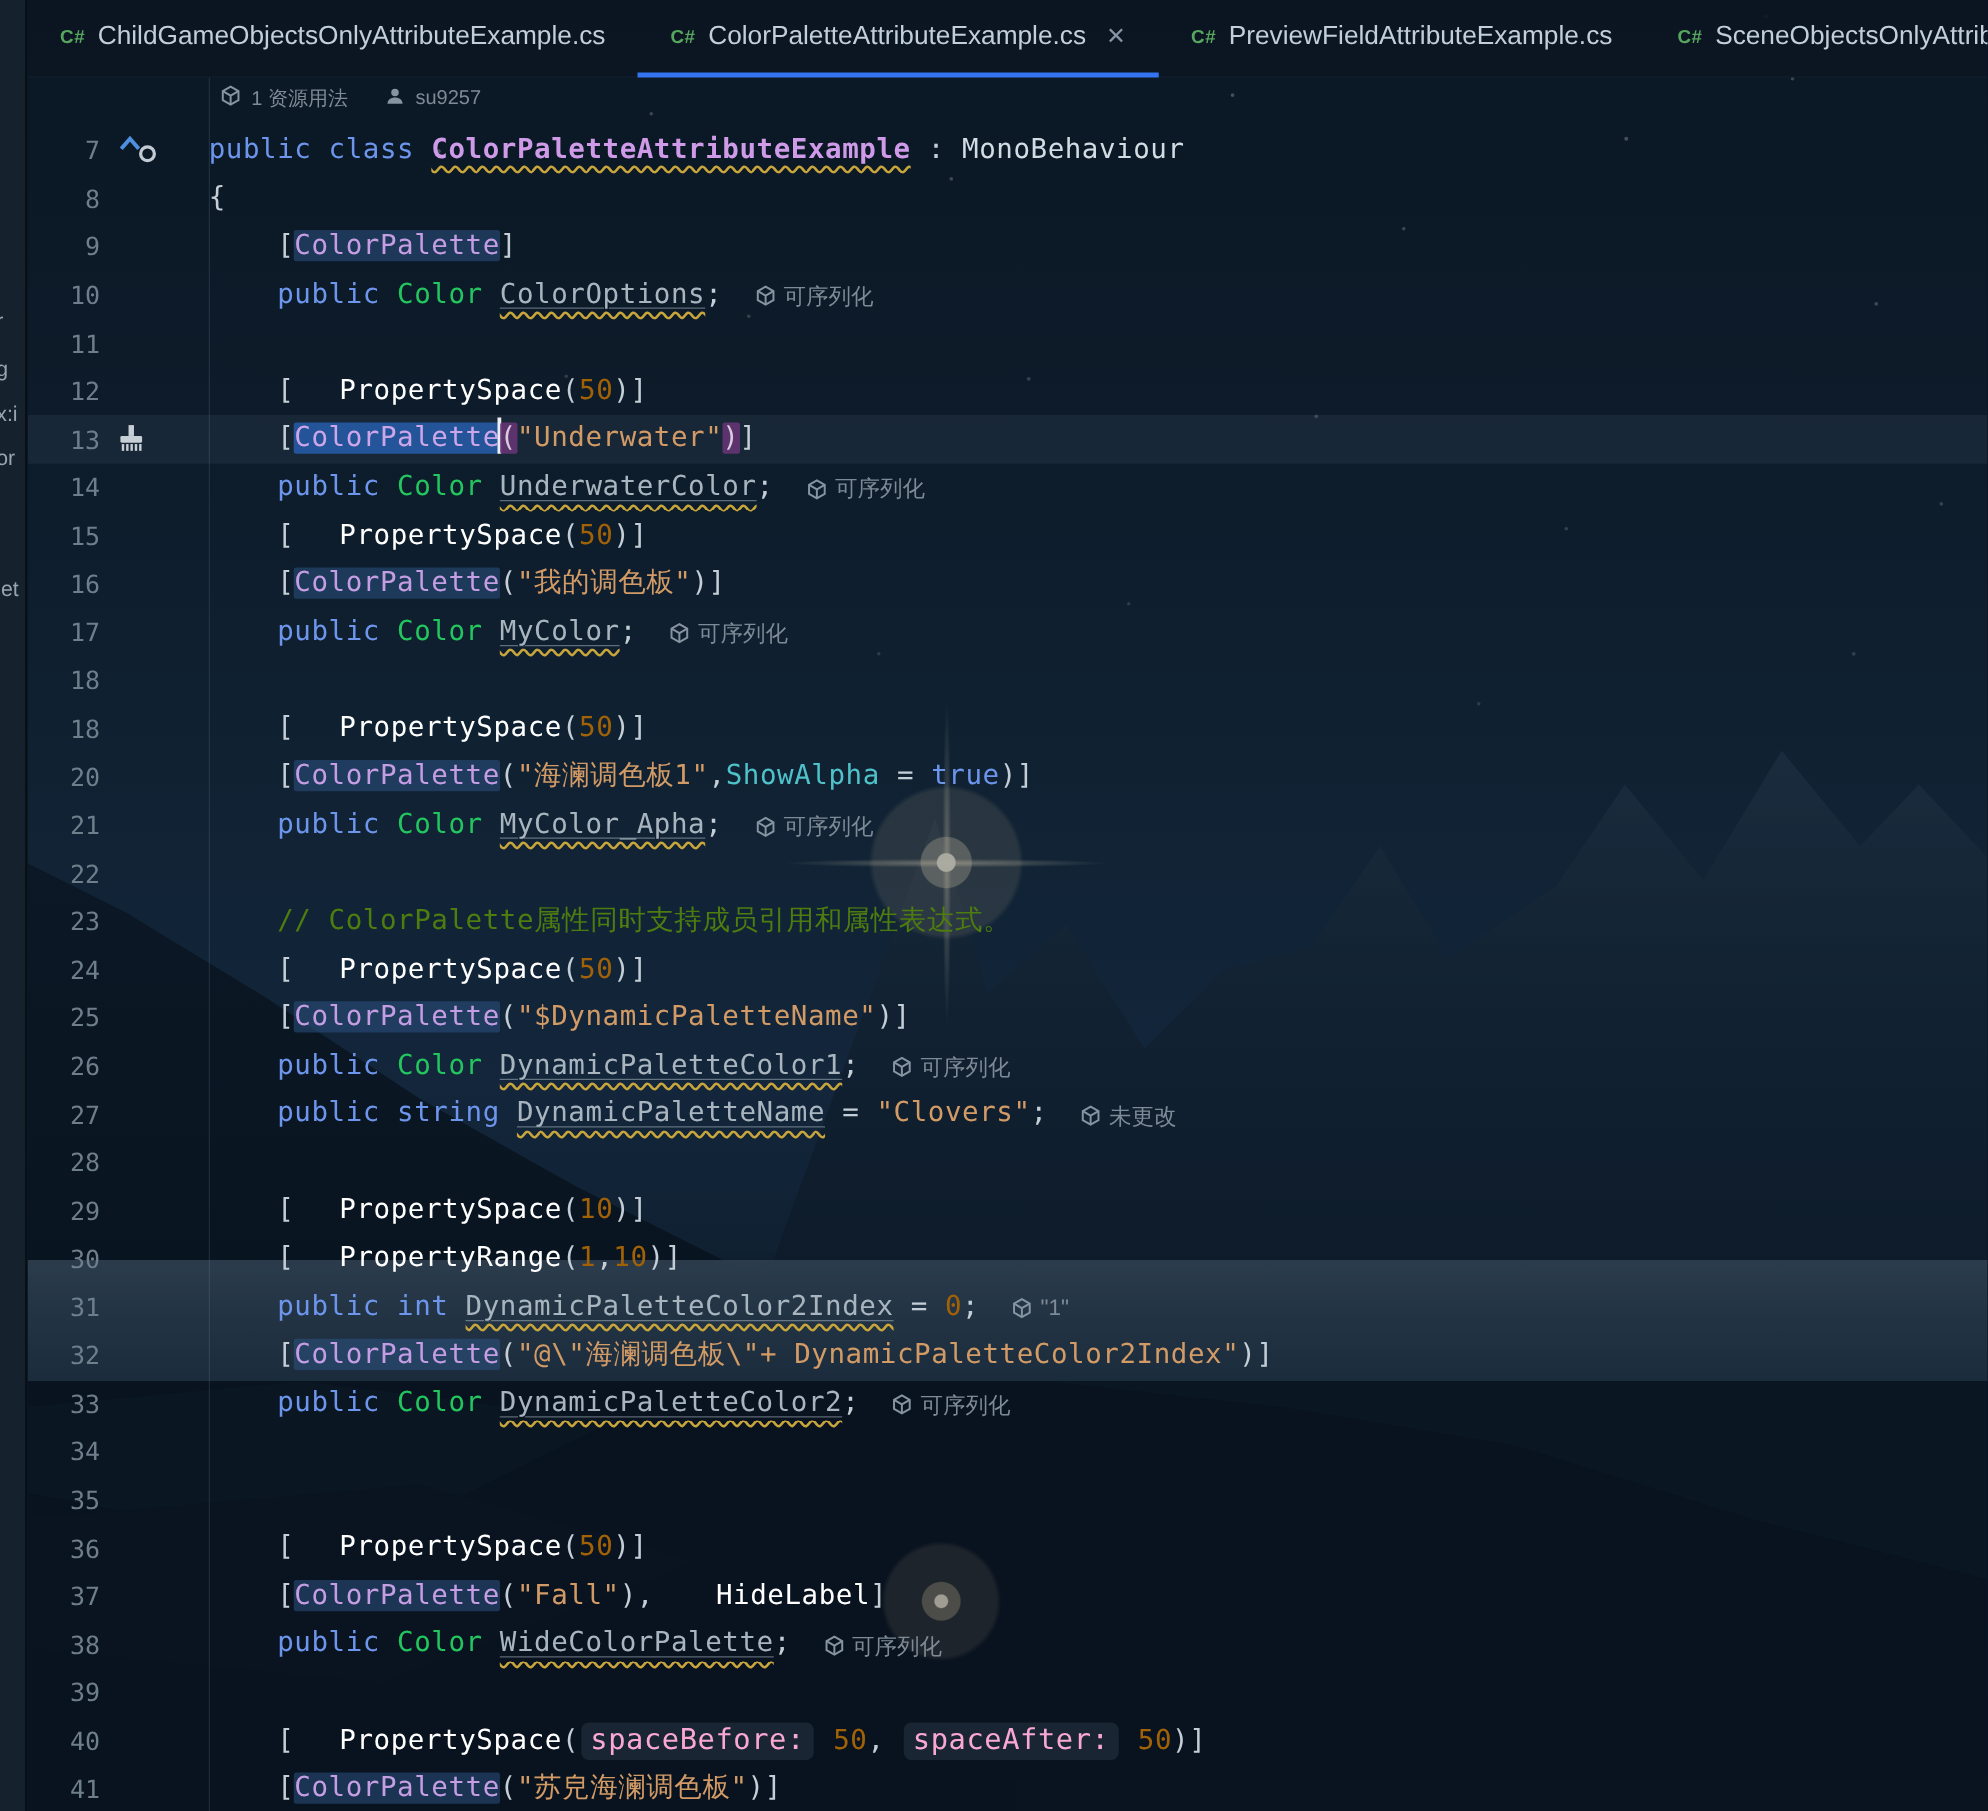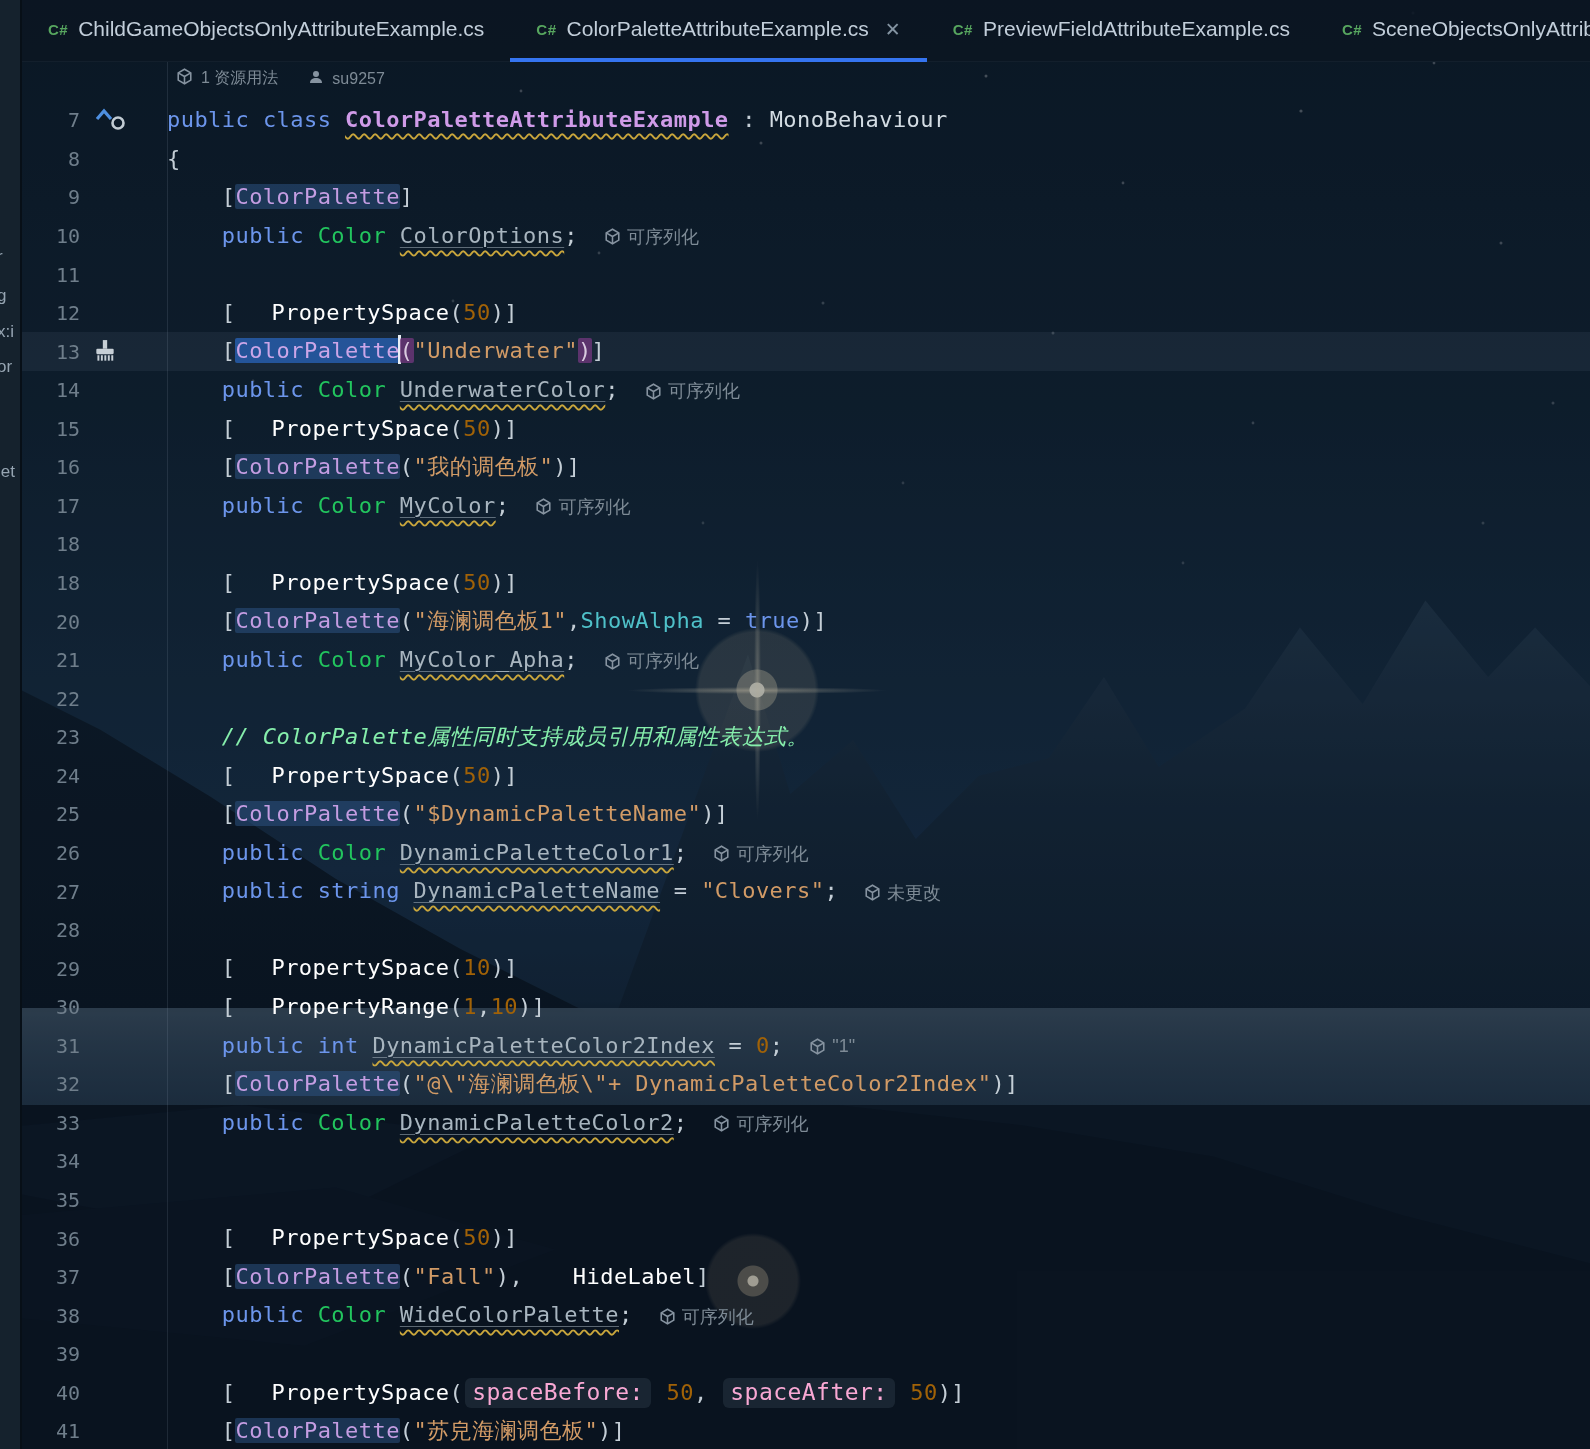--- a/index.html
+++ b/index.html
@@ -82,21 +82,21 @@
   .gut { width:87px; flex:0 0 87px; display:flex; align-items:center; padding-left:12px; }
   .codeln { white-space:pre; font-family:"DejaVu Sans Mono", monospace; font-size:22px;
     letter-spacing:.45px; color:#C4CED6; line-height:38.57px;text-align:center; }
   .tk-kw  { color:#6C95EB; } .tk-typ { color:#22c55e; } .tk-cls { color:#ffffff;margin-left:36px; }
   .tk-clsname { color:#CF9BE8; font-weight:bold; text-decoration-line:underline;
     text-decoration-style:wavy; text-decoration-color:#C9A63C;
     text-decoration-thickness:1.6px; text-underline-offset:6px; }
   .tk-clshl { color:#C49DE2; background:rgba(45,85,135,.5); border-radius:2px; }
   .tk-clssel{ color:#CBA6E8; background:rgba(40,96,178,.8); border-radius:2px; }
   .tk-base { color:#D3DCE3; } .tk-str { color:#D29B66; } .tk-num { color:#a16207; }
-  .tk-cmt { color:#86efac; font-style:italic; } .tk-prop { color:#4FC1C9; }
+  .tk-cmt { color:#4d7c0f; } .tk-prop { color:#4FC1C9; }
   .tk-pln { color:#C4CED6; }
   .tk-puncm { color:#DACBE0; background:rgba(110,55,122,.8); border-radius:2px; }
   .tk-phint { color:#f9a8d4; background:rgba(137,160,181,.13); border-radius:6px;
     padding:1px 7px 3px; font-size:23px; margin:0 2px; }
   .squig { text-decoration-line:underline; text-decoration-style:wavy;
     text-decoration-color:#C9A63C; text-decoration-thickness:1.5px; text-underline-offset:7px; }
   .tk-fld { color:#A8B5BF; text-decoration-line:underline; text-decoration-style:solid;
     text-decoration-color:rgba(176,189,199,.5); text-decoration-thickness:1px;
     text-underline-offset:4px; }
   .caret { display:inline-block; width:2.5px; height:29px; background:#E9EFF5;

